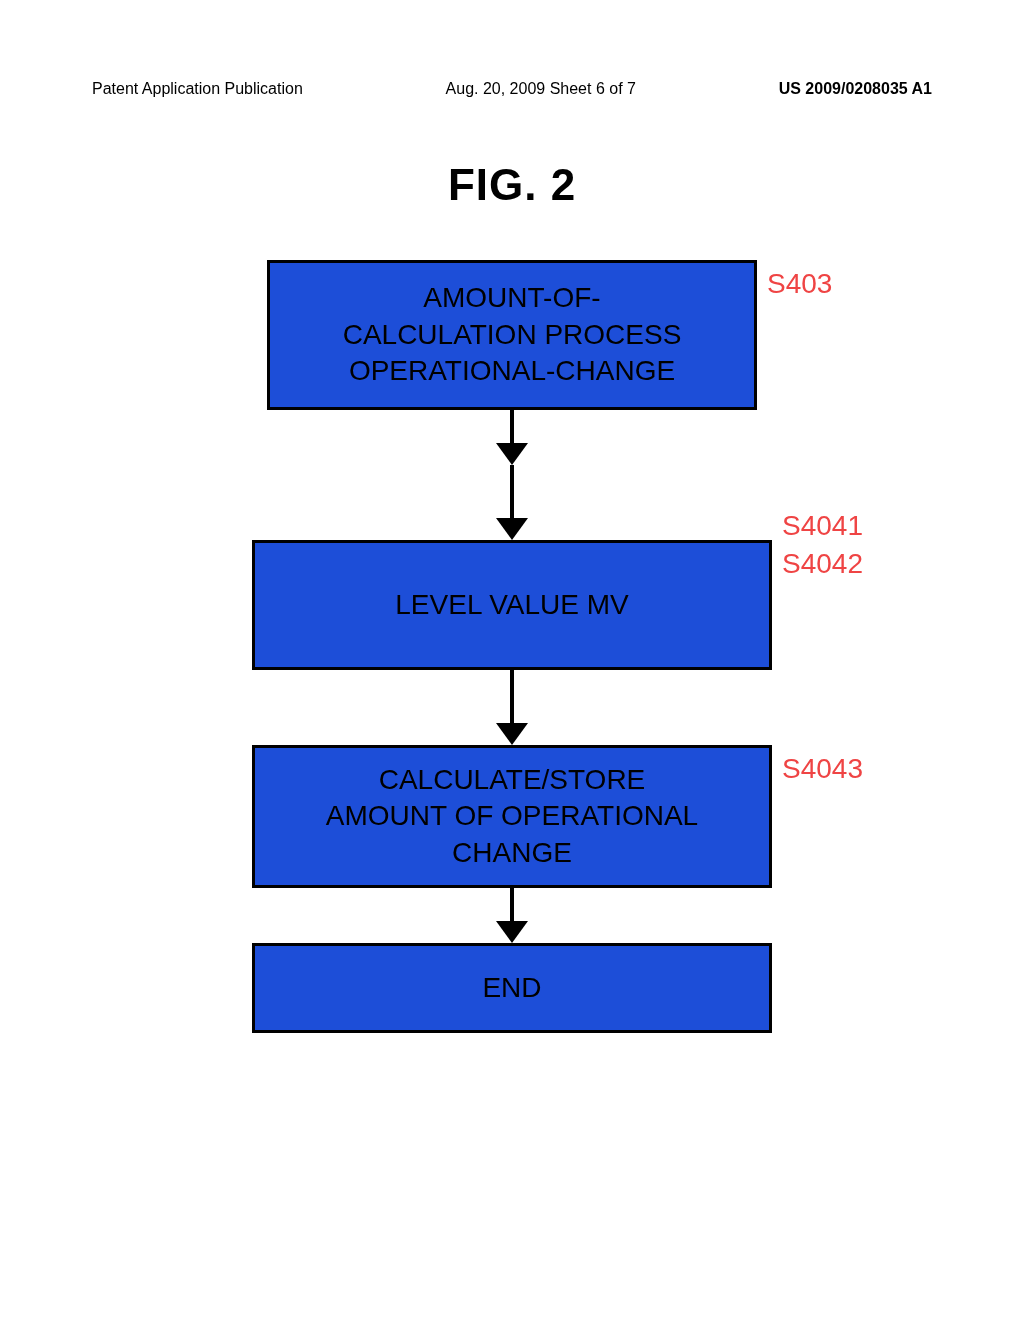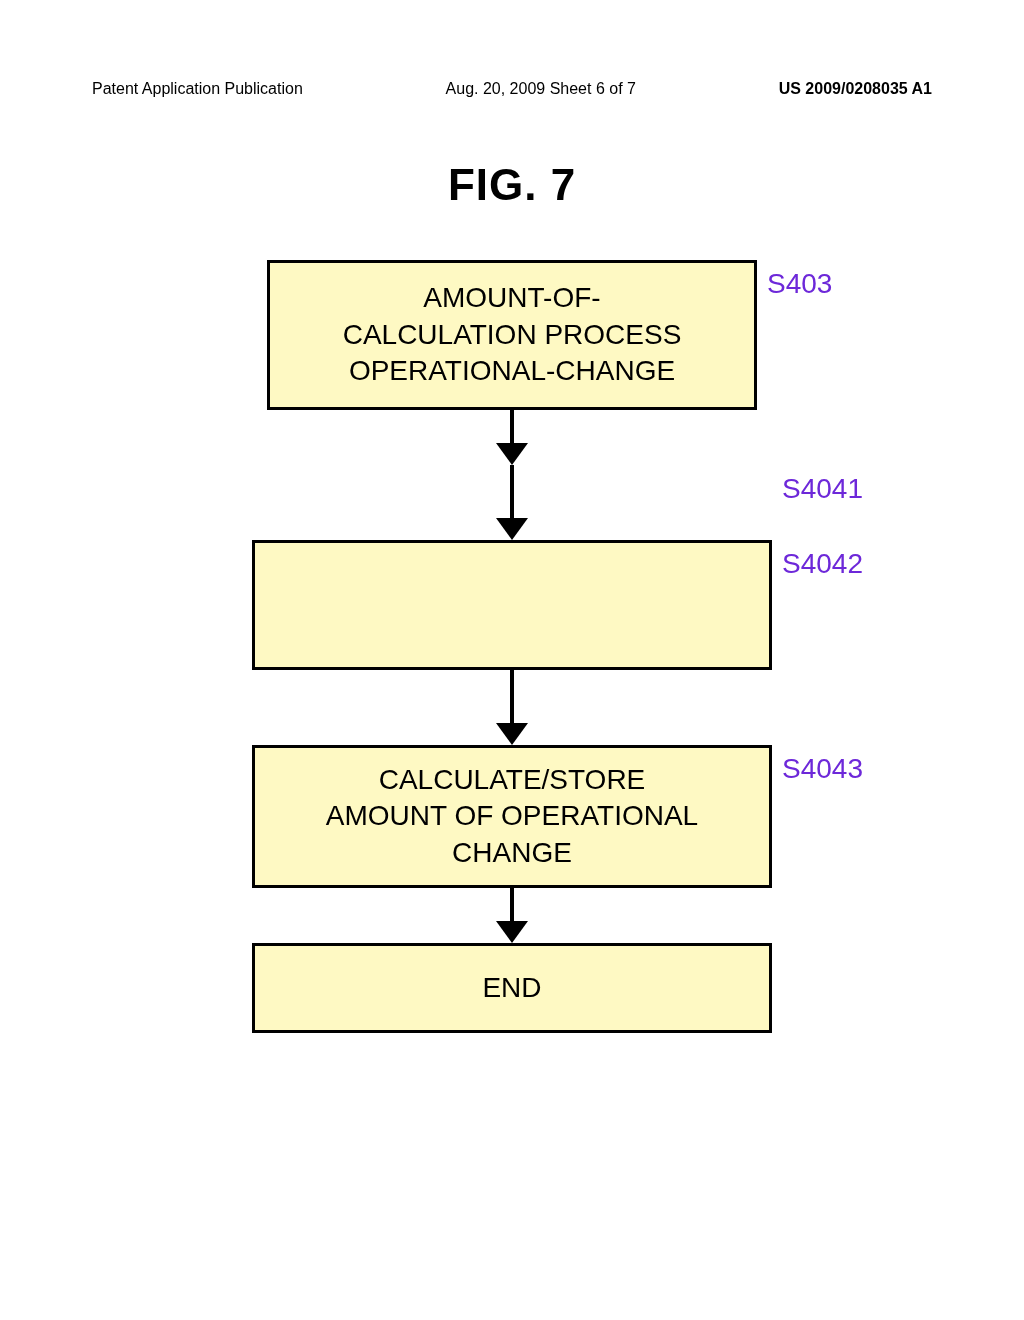--- a/index.html
+++ b/index.html
@@ -51,21 +51,21 @@
   }
   .row {
     display: flex;
     align-items: center;
     width: 100%;
     justify-content: center;
     position: relative;
   }
   .box {
     border: 3px solid #000;
-    background: #fef9c3;
+    background: #1d4ed8;
     text-align: center;
     font-size: 28px;
     font-weight: normal;
     font-family: Arial, Helvetica, sans-serif;
     display: flex;
     flex-direction: column;
     justify-content: center;
     align-items: center;
     line-height: 1.3;
     padding: 14px 10px;
@@ -79,21 +79,21 @@
     min-height: 130px;
   }
   .box.end {
     width: 520px;
     min-height: 90px;
   }
   .step-label {
     position: absolute;
     font-size: 28px;
     font-weight: normal;
-    color: #6d28d9;
+    color: #ef4444;
     top: 8px;
   }
   .arrow {
     width: 3px;
     height: 55px;
     background: transparent;
     position: relative;
     display: flex;
     justify-content: center;
   }
@@ -124,43 +124,44 @@
 <body>
 
 <div class="page">
 
   <div class="header-line">
     <span>Patent Application Publication</span>
     <span>Aug. 20, 2009  Sheet 6 of 7</span>
     <span class="bold">US 2009/0208035 A1</span>
   </div>
 
-  <div class="figure-title">FIG. 7</div>
+  <div class="figure-title">FIG. 2</div>
 
   <div class="flowchart">
 
     <div class="row">
       <div class="box s403">
         <div>AMOUNT-OF-</div>
         <div>CALCULATION PROCESS</div>
         <div>OPERATIONAL-CHANGE</div>
       </div>
       <div class="step-label" style="left: calc(50% + 255px);">S403</div>
     </div>
 
     <div class="arrow"></div>
 
     <div class="row">
-      <div class="step-label" style="left: calc(50% + 270px);">S4041</div>
+      <div class="step-label" style="left: calc(50% + 270px); margin-top: 37px;">S4041</div>
     </div>
 
     <div class="arrow" style="height:75px;"></div>
 
     <div class="row">
       <div class="box s4042">
+        <div>LEVEL VALUE MV</div>
       </div>
       <div class="step-label" style="left: calc(50% + 270px);">S4042</div>
     </div>
 
     <div class="arrow" style="height:75px;"></div>
 
     <div class="row">
       <div class="box s4043">
         <div>CALCULATE/STORE</div>
         <div>AMOUNT OF OPERATIONAL</div>

